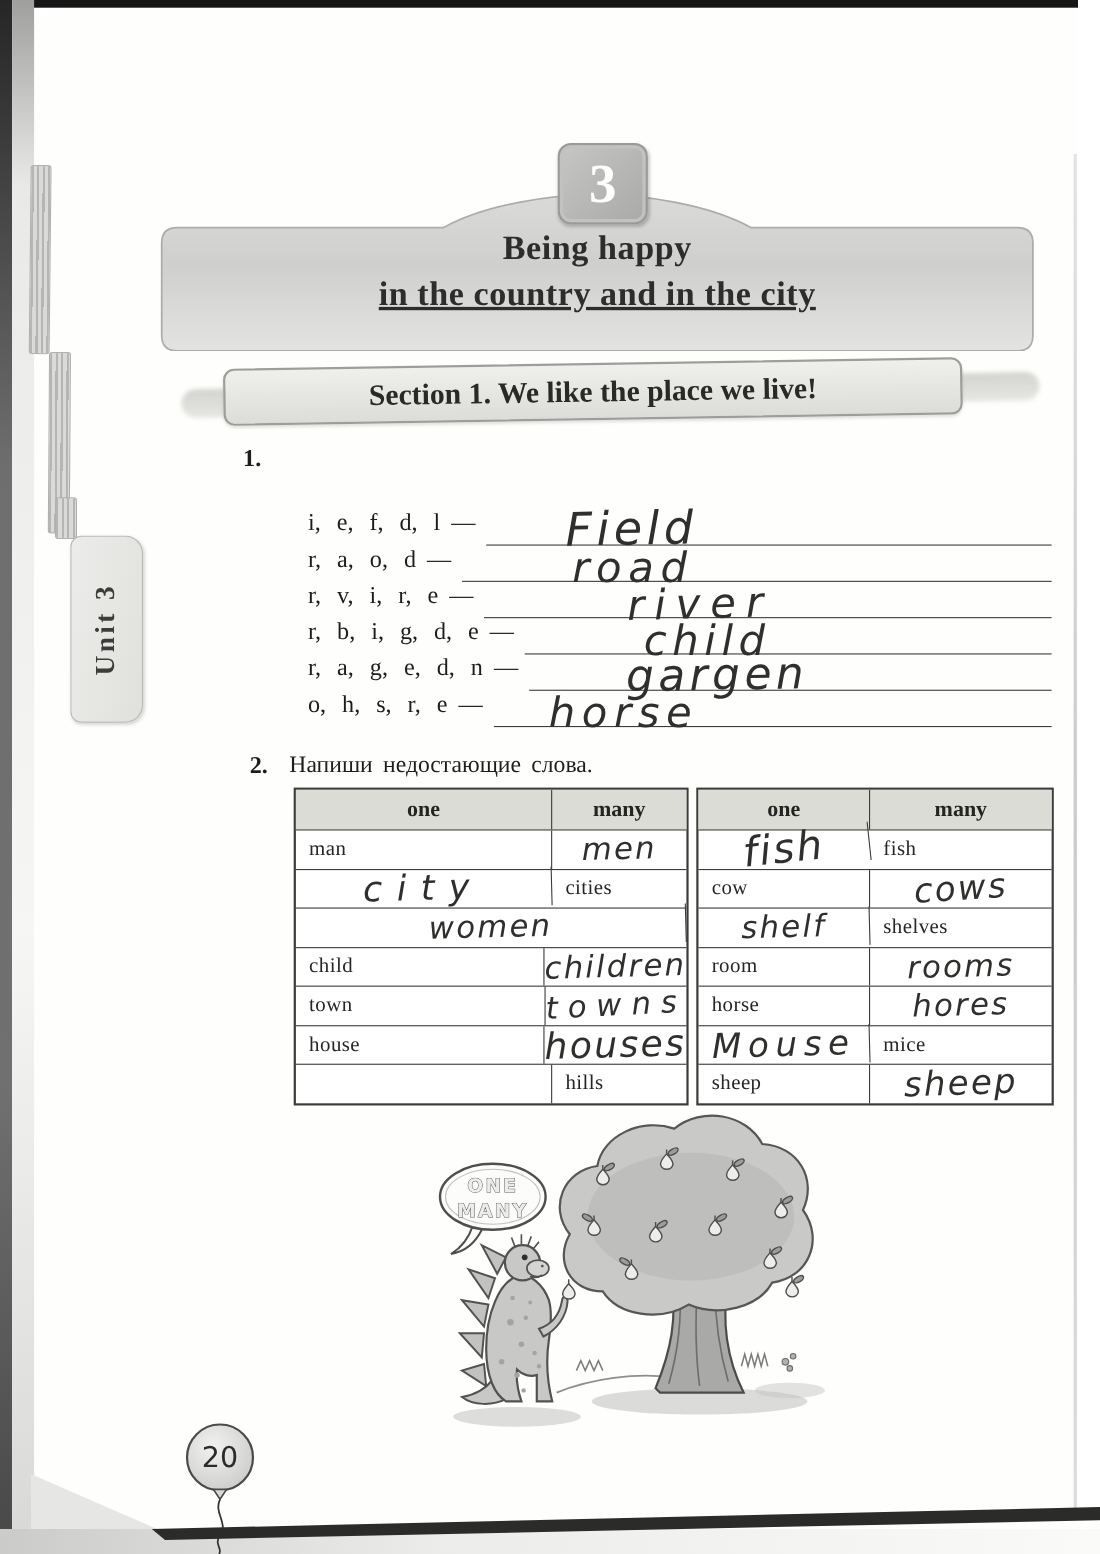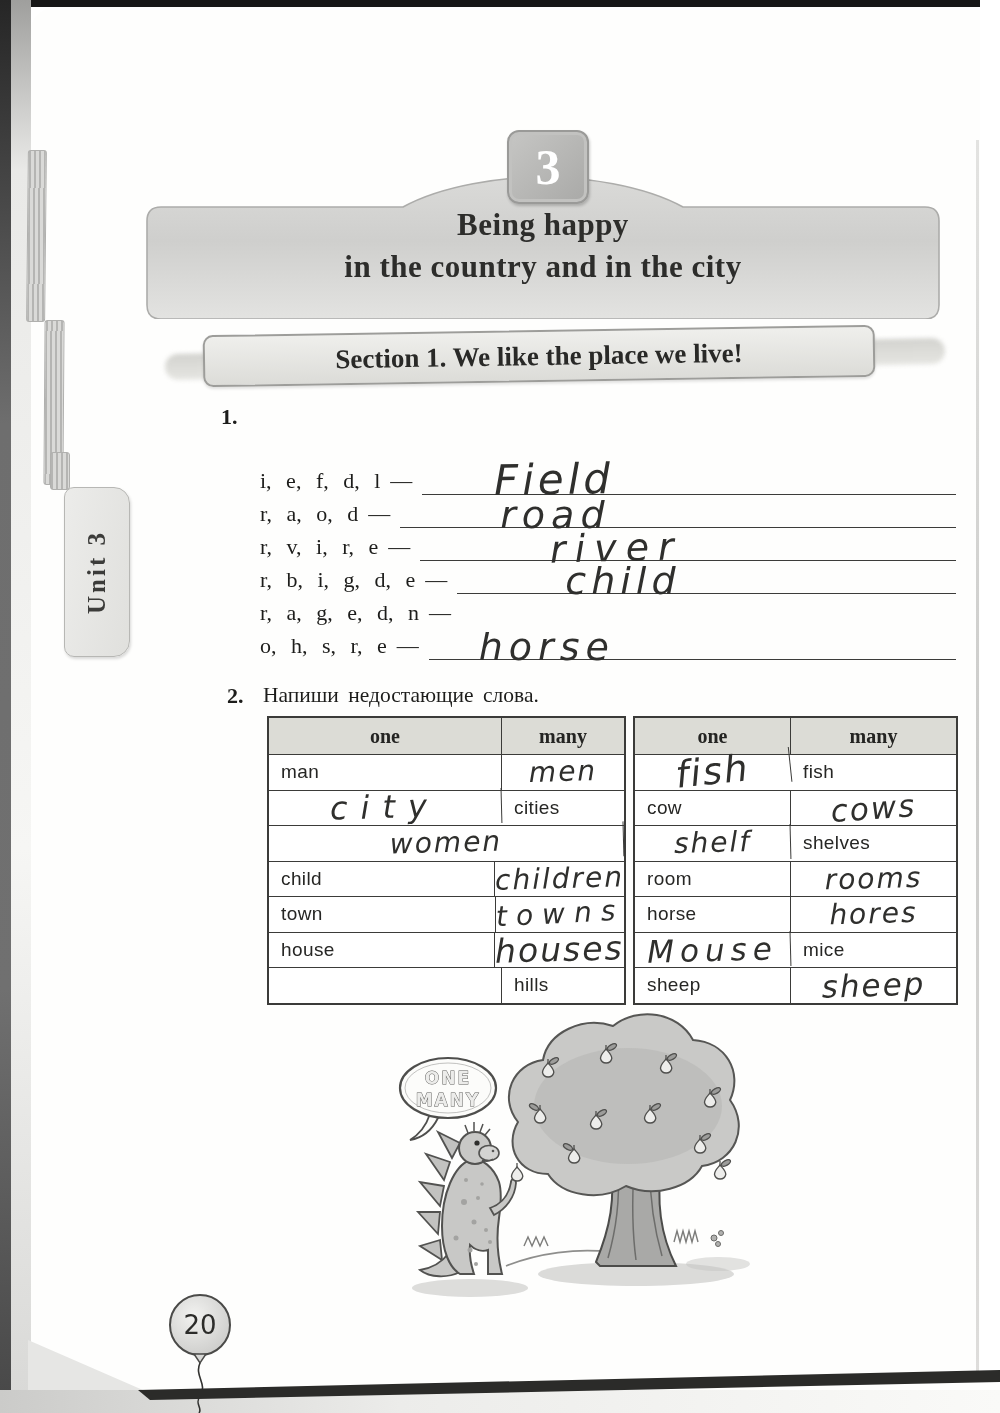--- a/index.html
+++ b/index.html
@@ -35,38 +35,38 @@
 
   
   .banner-svg{position:absolute;left:143px;top:177px;width:800px;height:142px;}
   .badge{position:absolute;left:507px;top:130px;width:82px;height:74px;border-radius:12px;
       background:linear-gradient(135deg,#c6c6c4,#a9a9a7);border:2px solid #9a9a98;
       box-shadow:inset 0 0 0 3px #c2c2c0,1px 2px 3px rgba(0,0,0,.2);
       display:flex;align-items:center;justify-content:center;
       font:700 50px "Liberation Serif",serif;color:#ffffff;box-sizing:border-box;}
   .title-line{position:absolute;left:143px;width:800px;text-align:center;
       font:700 31px "Liberation Serif",serif;color:#2d2d2b;letter-spacing:.5px;}
-  .title-1{top:207px;} .title-2{top:249px;}
+  .title-1{top:207px;} .title-2{top:249px;text-decoration:underline;}
   .section-swash{position:absolute;left:165px;top:346px;width:780px;height:26px;border-radius:13px;
       background:linear-gradient(#d3d3cf,#e6e6e2);filter:blur(2px);transform:rotate(-1.2deg);}
   .section-bar{position:absolute;left:203px;top:330px;width:672px;height:52px;
       background:linear-gradient(#efefec,#dcdcd8);border:2px solid #9d9d9a;border-radius:10px;
       transform:rotate(-.9deg);display:flex;align-items:center;justify-content:center;
       box-sizing:border-box;box-shadow:0 2px 3px rgba(0,0,0,.12);}
   .section-bar span{font:700 27px "Liberation Serif",serif;color:#29292:;color:#292927;}
 
   
   .ex-number{position:absolute;font:700 22px "Liberation Serif",serif;color:#1d1d1b;}
   .ex1-num{left:221px;top:404px;} .ex2-num{left:227px;top:683px;}
   .ex1-instr{position:absolute;left:260px;top:400px;width:648px;
       font:21.5px/31px "Liberation Serif",serif;color:#1d1d1b;text-align:justify;}
   .ex2-instr{position:absolute;left:263px;top:683px;
       font:21.5px "Liberation Serif",serif;color:#1d1d1b;word-spacing:4px;text-align:center;}
   .ex1-rows{position:absolute;left:260px;top:462px;width:696px;}
-  .ex1-row{display:flex;align-items:flex-end;height:33px;}
+  .ex1-row{display:flex;height:33px;margin-left:20px;}
   .letters{font:22px "Liberation Serif",serif;color:#1d1d1b;word-spacing:9px;padding-bottom:1px;white-space:nowrap;}
   .dash{font:22px "Liberation Serif",serif;color:#1d1d1b;margin:0 10px 1px 10px;}
   .ans-line{flex:1;border-bottom:1.6px solid #3c3c3a;position:relative;height:100%;}
   .hw{font-family:"DejaVu Sans",sans-serif;font-style:italic;color:#2f2f2d;}
   .ex1hw{position:absolute;bottom:-7px;font-size:38px;letter-spacing:4px;white-space:nowrap;line-height:1;}
   .ex1-row:nth-child(1) .ex1hw{left:72px;font-size:42px;transform:rotate(-1deg);}
   .ex1-row:nth-child(2) .ex1hw{left:100px;letter-spacing:6px;}
   .ex1-row:nth-child(3) .ex1hw{left:130px;letter-spacing:9px;transform:rotate(-1.5deg);}
   .ex1-row:nth-child(4) .ex1hw{left:108px;letter-spacing:5px;}
   .ex1-row:nth-child(5) .ex1hw{left:88px;font-size:40px;transform:rotate(-1deg);}
@@ -76,21 +76,21 @@
   .tables{position:absolute;left:267px;top:716px;width:691px;display:flex;gap:7px;}
   .wtable{border:2.5px solid #3b3b39;background:#ffffff;display:flex;flex-direction:column;box-sizing:border-box;}
   .wtable-left{width:359px;} .wtable-right{width:325px;}
   .trow{display:flex;border-top:1.5px solid #3b3b39;height:34.5px;}
   .trow.thead{border-top:none;height:36px;background:#dcdcd6;}
   .cell{display:flex;align-items:center;padding-left:12px;box-sizing:border-box;overflow:visible;}
   .cell:first-child{border-right:1.5px solid #3b3b39;}
   .wtable-left .cell:first-child{width:233px;} .wtable-left .cell:last-child{flex:1;}
   .wtable-right .cell:first-child{width:156px;} .wtable-right .cell:last-child{flex:1;}
   .cell.th{justify-content:center;padding-left:0;font:700 20px "Liberation Serif",serif;color:#242422;}
-  .cell.printed{font-family:Liberation Sans, sans-serif;font-size:19px;color:#262624;letter-spacing:.4px;}
+  .cell.printed{font-family:Liberation Serif, serif;font-size:19px;color:#262624;letter-spacing:.4px;}
   .cell.tdh{justify-content:center;padding-left:0;font-size:28px;letter-spacing:2px;
       white-space:nowrap;line-height:.8;transform:rotate(-1.5deg);z-index:2;}
   .wtable-left .trow:nth-child(3) .tdh{letter-spacing:13px;font-size:32px;}      
   .wtable-left .trow:nth-child(6) .tdh{letter-spacing:9px;transform:rotate(-3deg);} 
   .wtable-left .trow:nth-child(7) .tdh{font-size:33px;}                           
   .wtable-right .trow:nth-child(2) .tdh{font-size:37px;transform:rotate(-6deg);}  
   .wtable-right .trow:nth-child(3) .tdh{font-size:31px;transform:rotate(-4deg);}  
   .wtable-right .trow:nth-child(7) .tdh{font-size:31px;letter-spacing:6px;}       
   .wtable-right .trow:nth-child(8) .tdh{font-size:31px;transform:rotate(-2deg);}  
 
@@ -164,20 +164,23 @@
       <div class="ex1-row">
         <span class="letters">r, b, i, g, d, e</span>
         <span class="dash">—</span>
         <span class="ans-line">
           <span class="hw ex1hw">child</span>
         </span>
       </div>
       <div class="ex1-row">
         <span class="letters">r, a, g, e, d, n</span>
         <span class="dash">—</span>
+        <span class="ans-line">
+          <span class="hw ex1hw">gargen</span>
+        </span>
       </div>
       <div class="ex1-row">
         <span class="letters">o, h, s, r, e</span>
         <span class="dash">—</span>
         <span class="ans-line">
           <span class="hw ex1hw">horse</span>
         </span>
       </div>
     </div>
 

